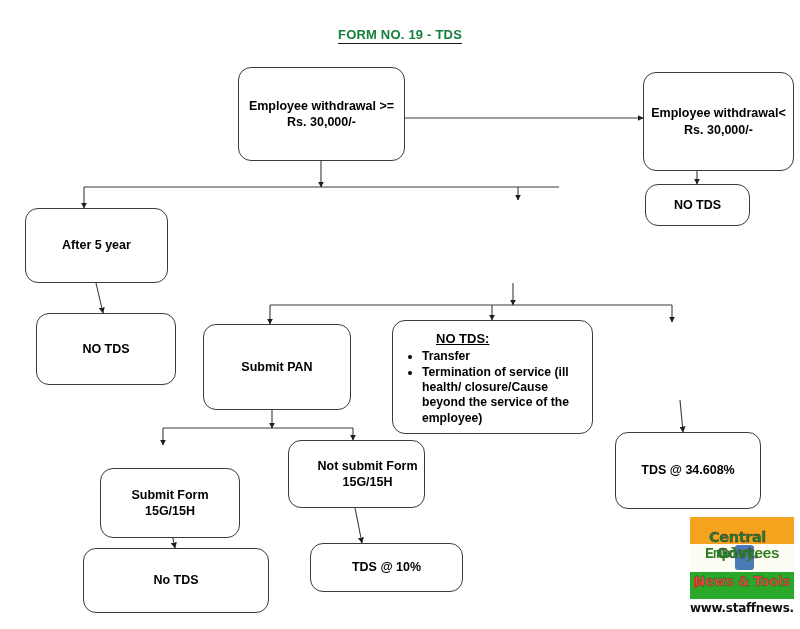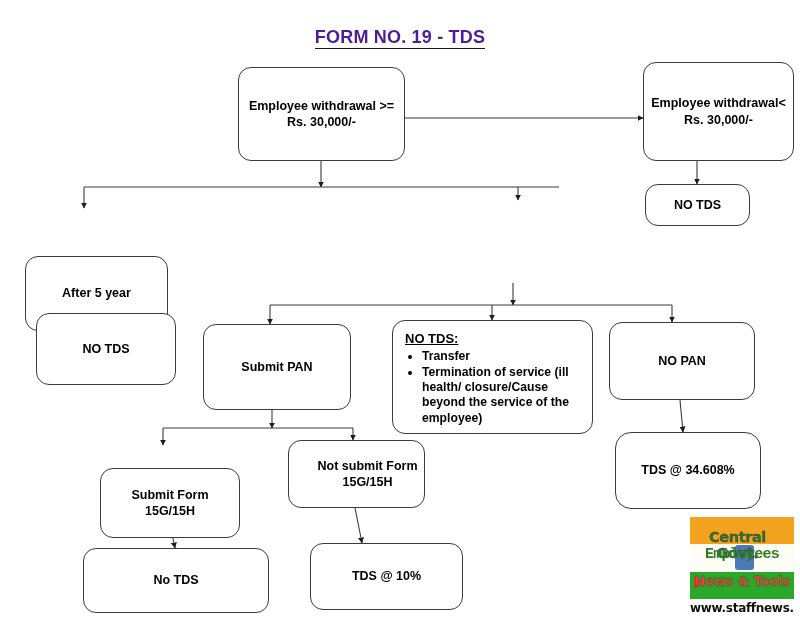--- a/index.html
+++ b/index.html
@@ -22,23 +22,23 @@
     width: 800px;
     height: 629px;
     pointer-events: none;
   }
   .title {
     position: absolute;
     left: 0;
     top: 27px;
     width: 800px;
     text-align: center;
-    font-size: 18px;
-    font-weight: bold;
-    color: #4c1d95;
+    font-size: 13px;
+    font-weight: bold;
+    color: #15803d;
     letter-spacing: 0.2px;
   }
   .title span {
     border-bottom: 1.6px solid #1a1a1a;
     padding-bottom: 1px;
   }
   .node {
     position: absolute;
     box-sizing: border-box;
     border: 1.1px solid #3b3b3b;
@@ -58,20 +58,21 @@
     display: block;
     text-align: left;
     padding: 9px 10px 6px 12px;
   }
   .list-head {
     font-weight: bold;
     font-size: 13px;
     text-decoration: underline;
     display: block;
     margin-bottom: 2px;
+    margin-left: 31px;
   }
   .list-node ul {
     margin: 2px 0 0 0;
     padding-left: 17px;
     list-style-type: disc;
   }
   .list-node li {
     font-weight: bold;
     font-size: 12.2px;
     line-height: 1.26;
@@ -227,70 +228,67 @@
       <path d="M 168 515 L 175 548" marker-end="url(#arrow)"></path>
 
       <path d="M 355 508 L 362 543" marker-end="url(#arrow)"></path>
     </g>
   </svg>
 
   <div class="node" style="left:238px; top:67px; width:167px; height:94px;">
     <span>Employee withdrawal &gt;= Rs. 30,000/-</span>
   </div>
 
-  <div class="node" style="left:643px; top:62px; width:151px; height:99px;">
+  <div class="node" style="left:643px; top:72px; width:151px; height:99px;">
     <span>Employee withdrawal&lt; Rs. 30,000/-</span>
   </div>
 
   <div class="node" style="left:645px; top:184px; width:105px; height:42px;">
     <span>NO TDS</span>
   </div>
 
-  <div class="node" style="left:25px; top:208px; width:143px; height:75px;margin-top:48px;">
+  <div class="node" style="left:25px; top:208px; width:143px; height:75px;">
     <span>After 5 year</span>
   </div>
 
 
   <div class="node" style="left:36px; top:313px; width:140px; height:72px;">
     <span>NO TDS</span>
   </div>
 
   <div class="node" style="left:203px; top:324px; width:148px; height:86px;">
     <span>Submit PAN</span>
   </div>
 
   <div class="node list-node" style="left:392px; top:320px; width:201px; height:114px;">
     <span class="list-head">NO TDS:</span>
     <ul>
       <li>Transfer</li>
       <li>Termination of service (ill health/ closure/Cause beyond the service of the employee)</li>
     </ul>
   </div>
 
-  <div class="node" style="left:609px; top:322px; width:146px; height:78px;">
-    <span>NO PAN</span>
-  </div>
-
-  <div class="node" style="left:615px; top:432px; width:146px; height:77px;border-radius:16px;">
+
+  <div class="node" style="left:615px; top:432px; width:146px; height:77px;">
     <span>TDS @ 34.608%</span>
   </div>
 
   <div class="node" style="left:100px; top:468px; width:140px; height:70px;">
     <span>Submit Form 15G/15H</span>
   </div>
 
   <div class="node" style="left:288px; top:440px; width:137px; height:68px;padding-left:28px;">
     <span>Not submit Form 15G/15H</span>
   </div>
 
   <div class="node" style="left:83px; top:548px; width:186px; height:65px;">
     <span>No TDS</span>
   </div>
 
-  <div class="node" style="left:310px; top:543px; width:153px; height:67px;">
+  <div class="node" style="left:310px; top:543px; width:153px; height:49px;">
     <span>TDS @ 10%</span>
   </div>
 
   <div class="logo">
     <div class="logo-band band-top"></div>
     <div class="logo-band band-mid"></div>
     <div class="logo-band band-bot"></div>
     <div class="logo-band band-url"></div>
     <div class="logo-emblem"></div>
     <div class="logo-arrow"></div>

